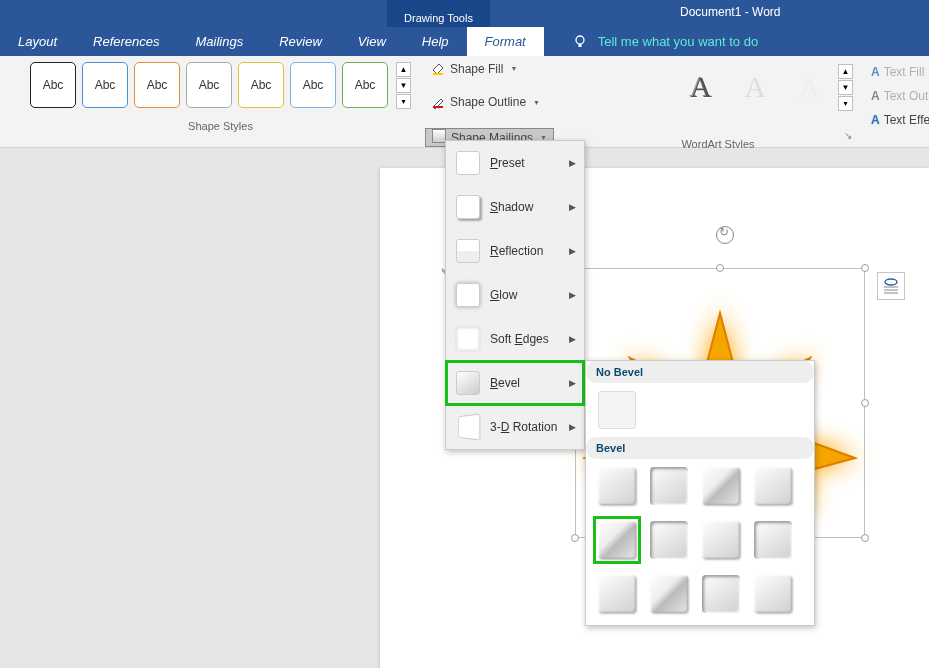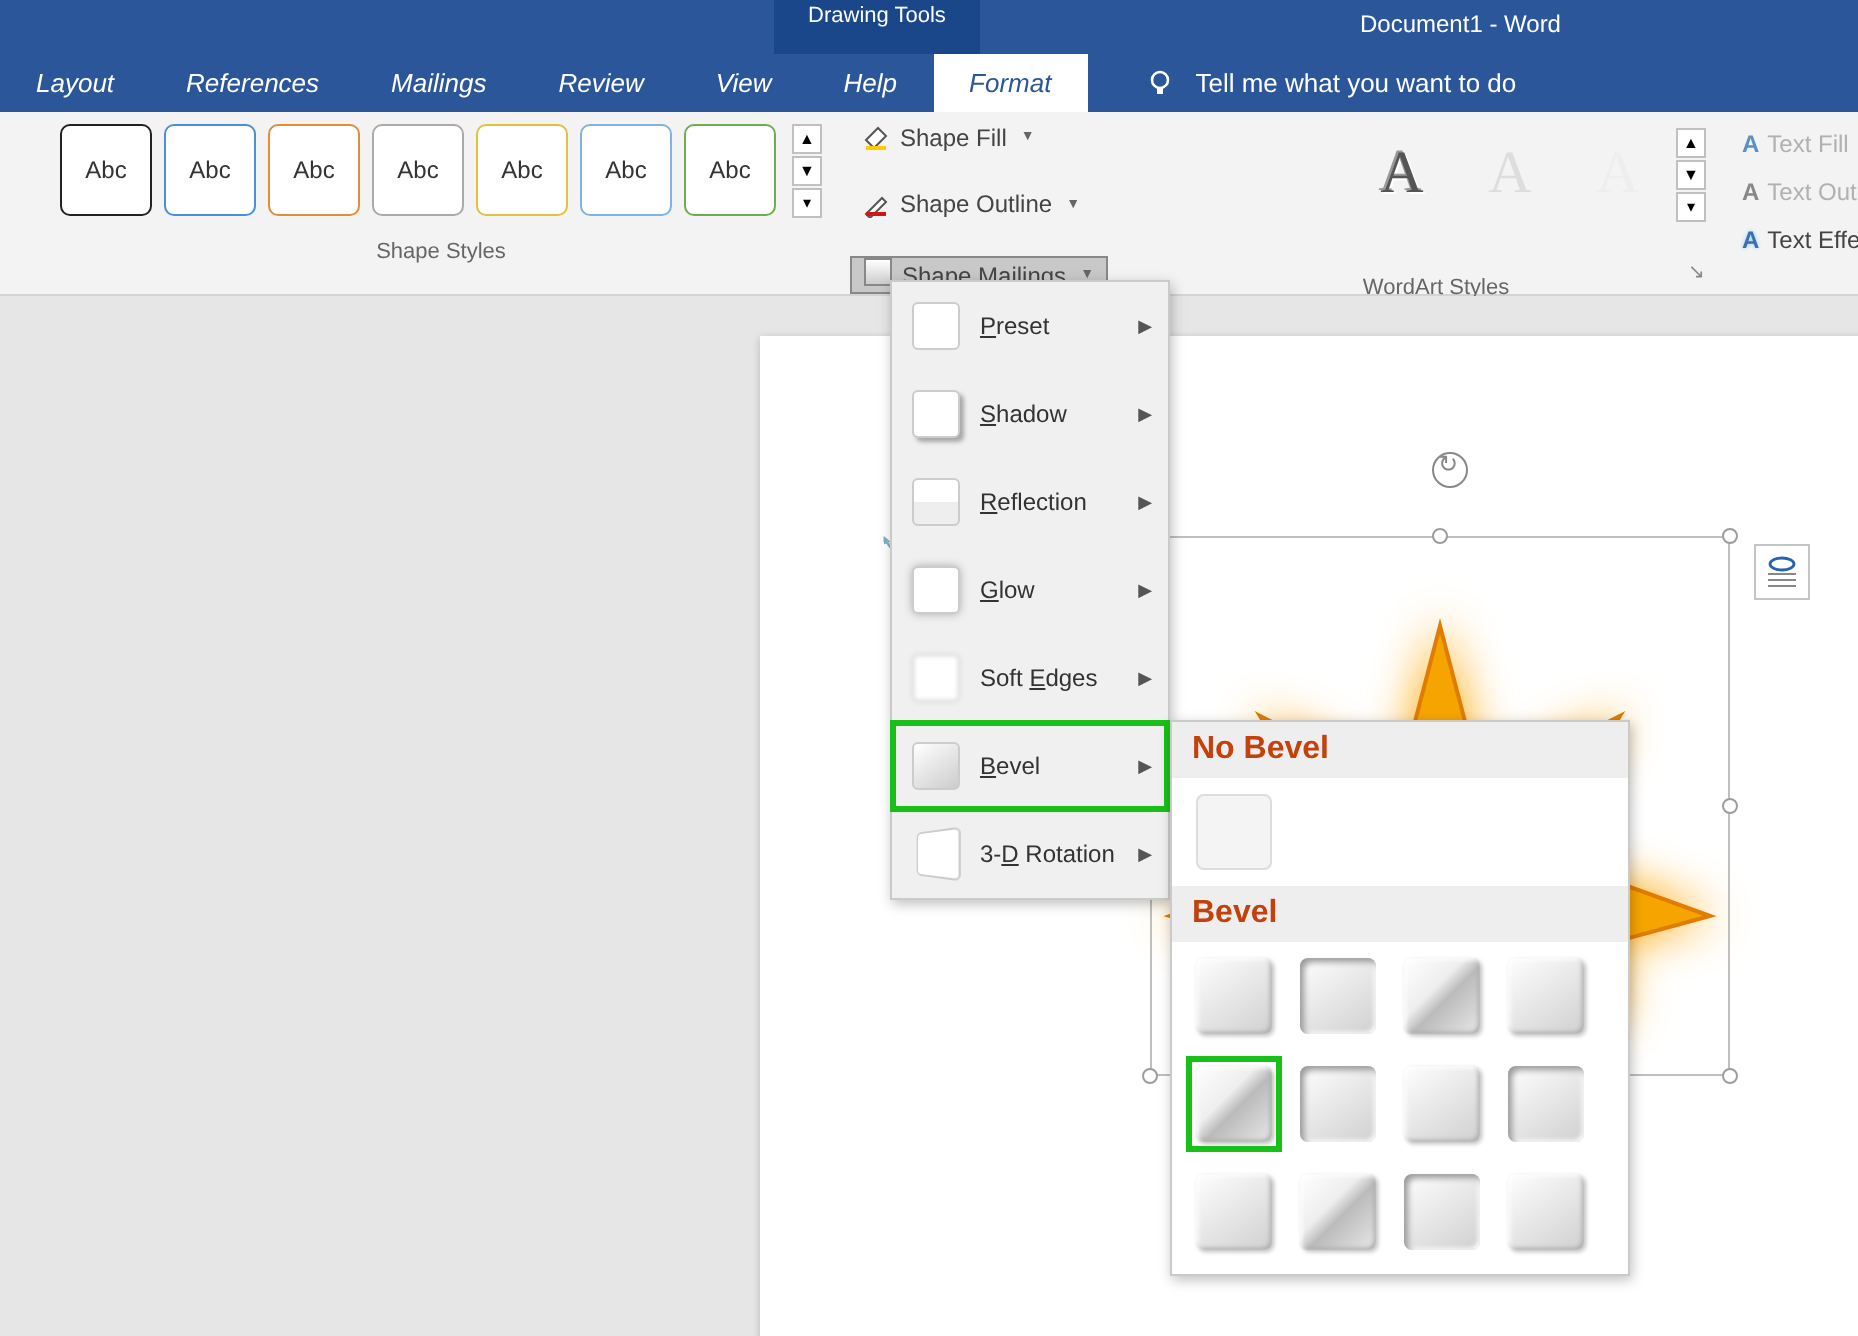--- a/index.html
+++ b/index.html
@@ -1,24 +1,24 @@
 <!DOCTYPE html>
 <html><head>
 <meta charset="utf-8">
 <style>
   * { box-sizing: border-box; font-family: "Segoe UI", Arial, sans-serif; }
   body { margin:0; padding:0; background:#fff; width:929px; height:668px; overflow:hidden; position:relative; }
   .titlebar { height:27px; background:#2b579a; color:#fff; position:relative; }
-  .titlebar .drawtool { position:absolute; left:387px; top:0; width:103px; height:27px; background:#19478a; text-align:center; font-size:11px; padding-top:2px; }
+  .titlebar .drawtool { position:absolute; left:387px; top:0; width:103px; height:27px; background:#19478a; text-align:center; font-size:11px; padding-top:12px; }
   .titlebar .doctitle { position:absolute; left:680px; top:5px; font-size:12px; }
   .tabbar { height:29px; background:#2b579a; display:flex; align-items:center; }
   .tab { color:#fff; font-size:13px; padding:0 18px; height:29px; display:flex; align-items:center; cursor:pointer; white-space:nowrap;font-style:italic; }
   .tab.active { background:#fff; color:#2b579a; }
   .tabbar .lamp-icon { margin-left:28px; margin-right:10px; }
-  .tellme { color:#ffffff; font-size:13px; }
+  .tellme { color:#5eead4; font-size:13px; }
   .ribbon { height:92px; background:#f3f3f3; border-bottom:1px solid #d4d4d4; display:flex; position:relative; }
   .stylesarea { padding:6px 6px 0 30px; display:flex; flex-direction:column; }
   .galleryrow { display:flex; gap:6px; }
   .stylethumb { width:46px; height:46px; background:#fff; border:1px solid #c0c0c0; border-radius:5px; display:flex; align-items:center; justify-content:center; font-size:12px; color:#333; cursor:pointer; }
   .stylethumb.black { border:1.5px solid #222; }
   .stylethumb.blue { border:1px solid #4a90d9; }
   .stylethumb.orange { border:1px solid #e08e3c; }
   .stylethumb.gray { border:1px solid #aaa; }
   .stylethumb.yellow { border:1px solid #e0c23c; }
   .stylethumb.bluel { border:1px solid #7fb2e5; }
@@ -54,21 +54,21 @@
   .efflayer { position:absolute; left:445px; top:140px; width:140px; background:#f0f0f0; border:1px solid #cacaca; box-shadow:1px 2px 6px rgba(0,0,0,0.25); }
   .effitem { height:44px; display:flex; align-items:center; padding:0 10px; font-size:12px; color:#333; cursor:pointer; position:relative; }
   .effitem .arrowr { position:absolute; right:8px; font-size:9px; color:#555; }
   .effitem .effthumb { width:24px; height:24px; background:#fff; border:1px solid #ccc; border-radius:3px; margin-right:10px; }
   .effitem .effthumb.shadowt { box-shadow: 2px 2px 2px rgba(0,0,0,0.3); }
   .effitem .effthumb.glowt { box-shadow: 0 0 4px #aaa; }
   .effitem .effthumb.rott { transform: perspective(40px) rotateY(-25deg); }
   .effitem.highlight { outline:3px solid #18c018; outline-offset:-2px; }
 
   .bevelpanel { position:absolute; left:585px; top:360px; width:230px; background:#fff; border:1px solid #cacaca; box-shadow:1px 2px 6px rgba(0,0,0,0.25); padding-bottom:4px; }
-  .bphdr { background:#eee; font-size:16px; font-weight:bold; color:#c2410c; padding:5px 10px; }
+  .bphdr { background:#eee; font-size:11px; font-weight:bold; color:#0c4a6e; padding:5px 10px;border-radius:10px; }
   .bprow { display:flex; padding:4px 8px; gap:6px; }
   .bpcell { width:46px; height:46px; border:1px solid transparent; display:flex; align-items:center; justify-content:center; cursor:pointer; }
   .bpcell.sel { outline:3px solid #18c018; outline-offset:-2px; }
   .bevelswatch { width:38px; height:38px; border-radius:4px; background:linear-gradient(145deg,#fefefe,#d0d0d0); box-shadow: inset 1px 1px 2px #fff, inset -1px -1px 2px #aaa, 1px 1px 2px rgba(0,0,0,0.25); }
   .bevelswatch.angle { background:linear-gradient(135deg,#fff 0%, #eee 40%, #bbb 55%, #e8e8e8 100%); }
   .bevelswatch.inset { box-shadow: inset 2px 2px 3px #999, inset -1px -1px 2px #fff; }
   .bpfoot { border-top:1px solid #e2e2e2; padding:6px 10px; font-size:12px; color:#444; display:flex; align-items:center; gap:8px; cursor:pointer; }
   .u { text-decoration:underline; }
   svg { display:block; }
 </style>

